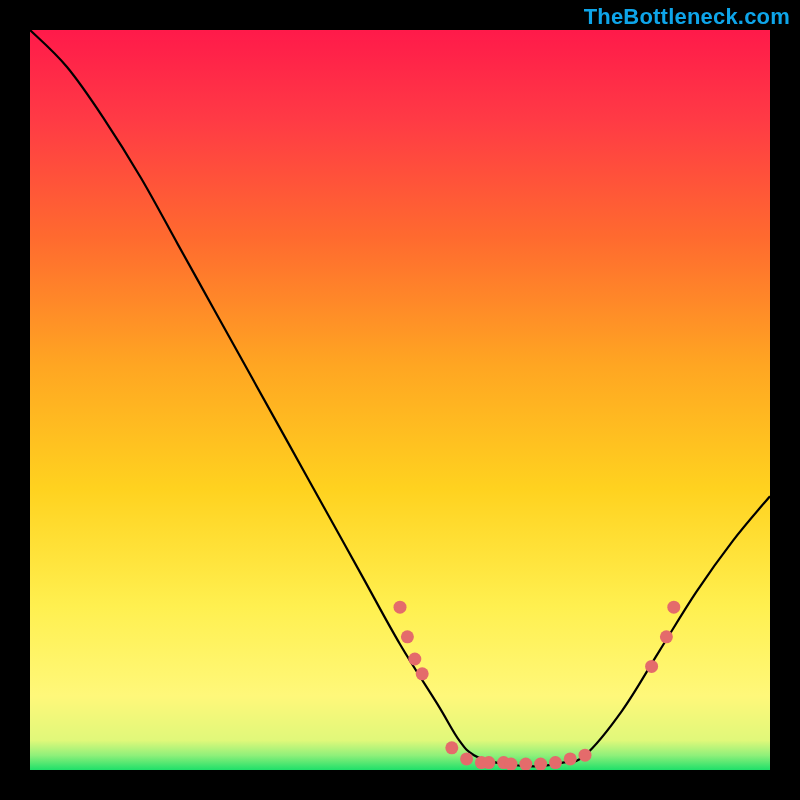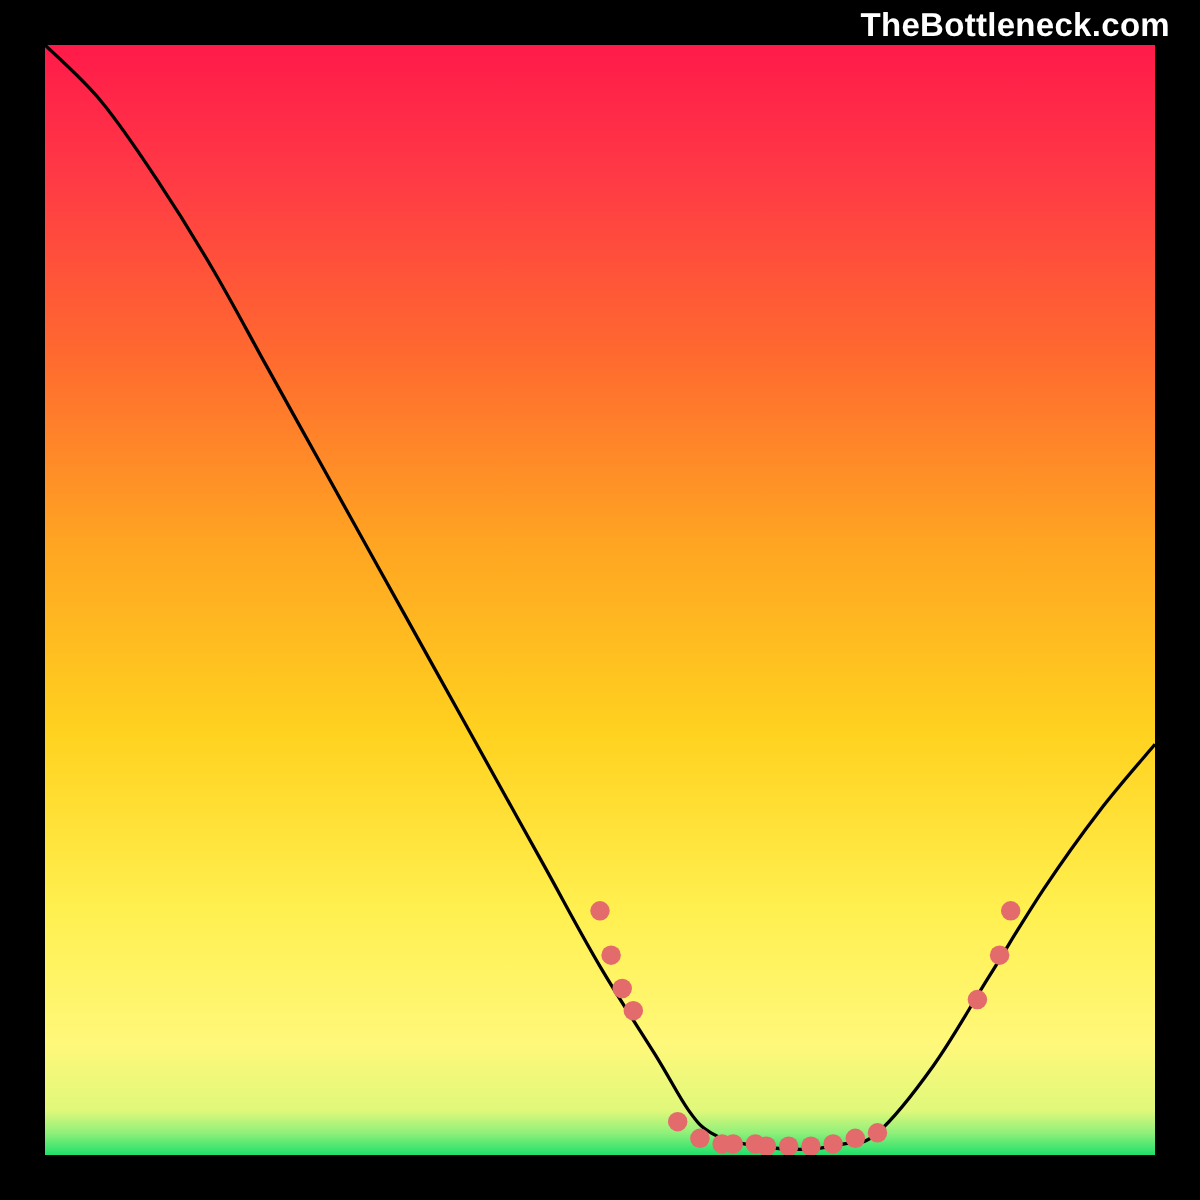--- a/index.html
+++ b/index.html
@@ -12,22 +12,22 @@
     font-family: Arial, Helvetica, sans-serif;
   }
   .wrap {
     position: relative;
     width: 800px;
     height: 800px;
   }
   .watermark {
     position: absolute;
     top: 4px;
-    right: 20px;
-    color: #ffffff;
+    right: 10px;
+    color: #0ea5e9;
     font-size: 22px;
     font-weight: 600;
     letter-spacing: 0.2px;
     z-index: 10;
   }
   .plot-area {
     position: absolute;
     left: 30px;
     top: 30px;
     width: 740px;

